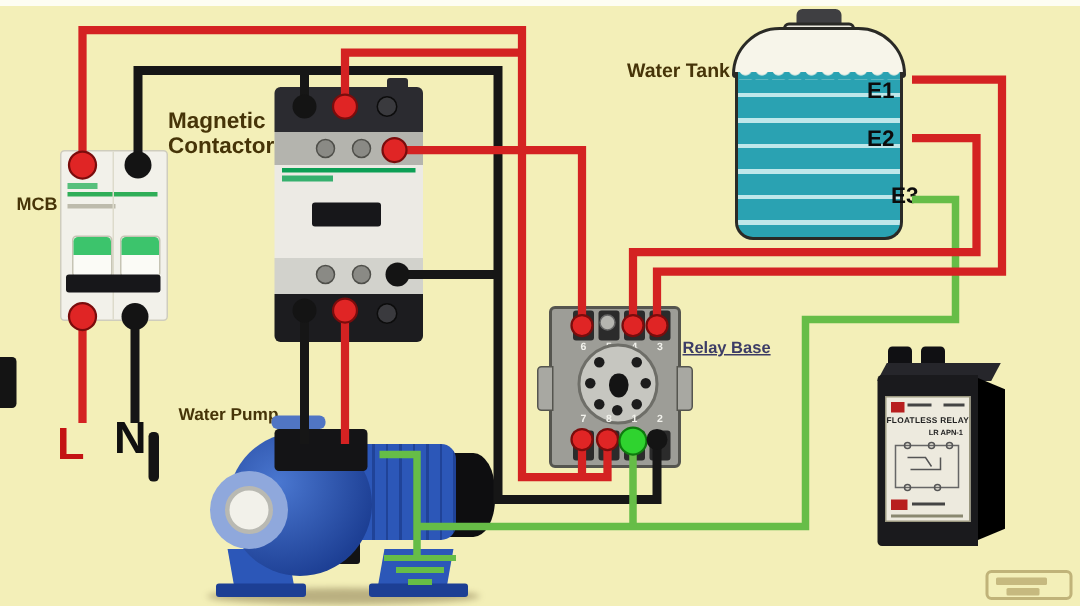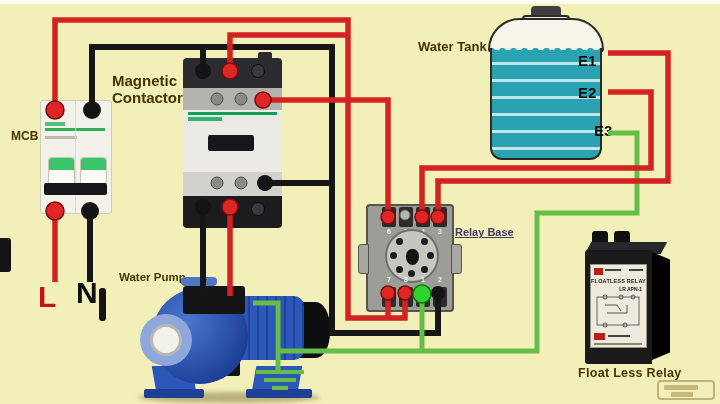--- a/index.html
+++ b/index.html
@@ -190,21 +190,20 @@
       <circle cx="26" cy="4" r="2" fill="none" stroke="#555"></circle>
       <circle cx="38" cy="4" r="2" fill="none" stroke="#555"></circle>
       <circle cx="10" cy="32" r="2" fill="none" stroke="#555"></circle>
       <circle cx="30" cy="32" r="2" fill="none" stroke="#555"></circle>
       <path d="M10,12 h12 l4,6 M12,20 h20 v-8" fill="none" stroke="#555" stroke-width="1"></path>
     </svg>
     <div class="logo2"></div>
     <div class="dash" style="left:17px;top:70px;width:22px;"></div>
     <div class="foot"></div>
   </div>
-  <div class="lbl" style="left:578px;top:366px;width:110px;font-size:12.5px;letter-spacing:0.3px;">Float Less Relay</div>
   <div class="abs wm">
     <i style="left:5px;top:3px;width:34px;"></i>
     <i style="left:12px;top:10px;width:22px;"></i>
   </div>
 
   <div class="lbl" style="left:119px;top:271px;font-size:11.5px;">Water Pump</div>
   <div class="abs pump-shadow"></div>
   <div class="abs pump-legL"></div>
   <div class="abs pump-legR"></div>
   <div class="abs pump-baseL"></div>

